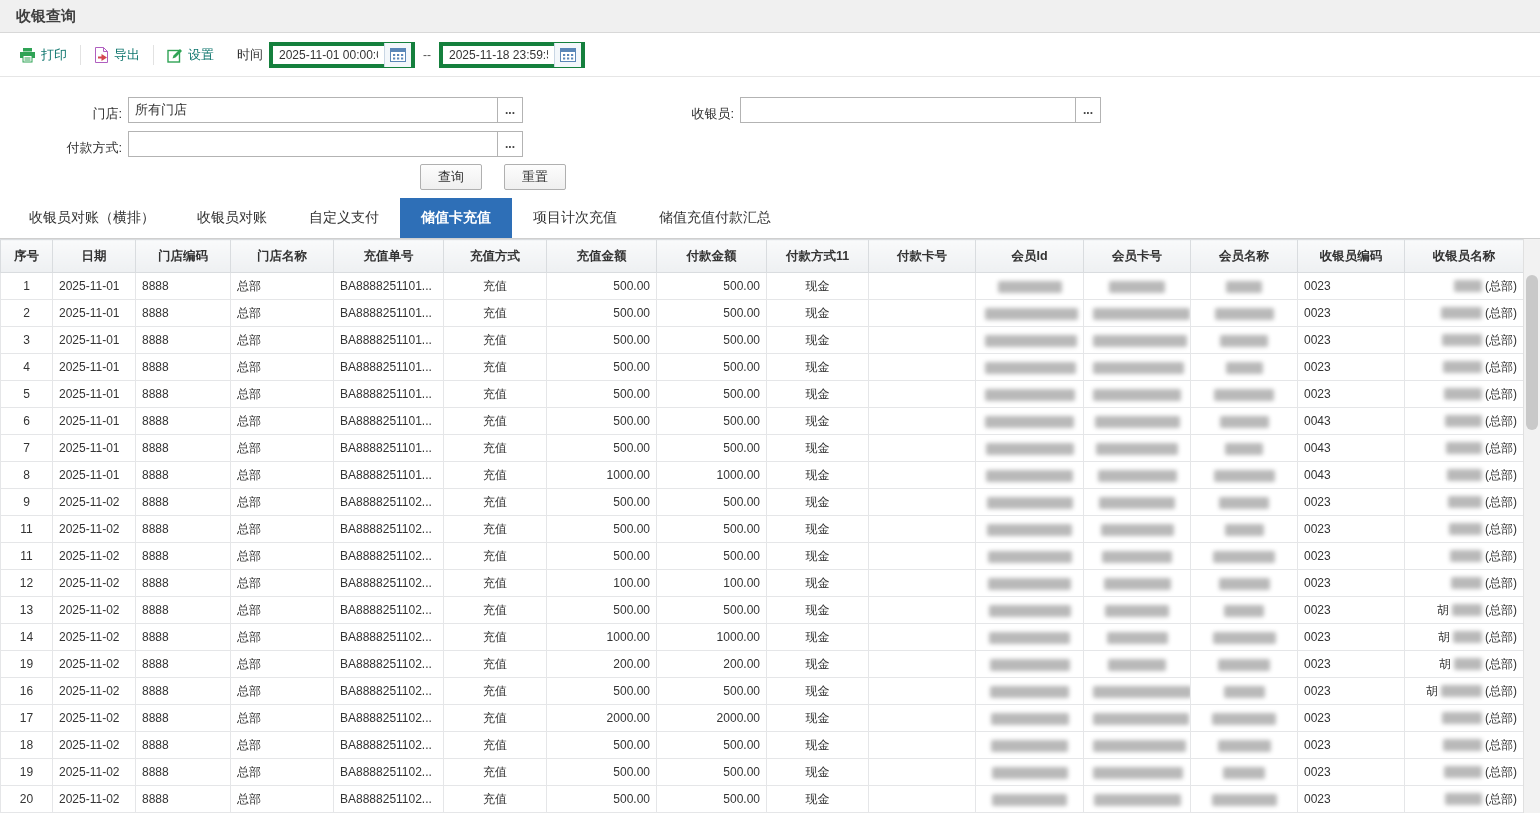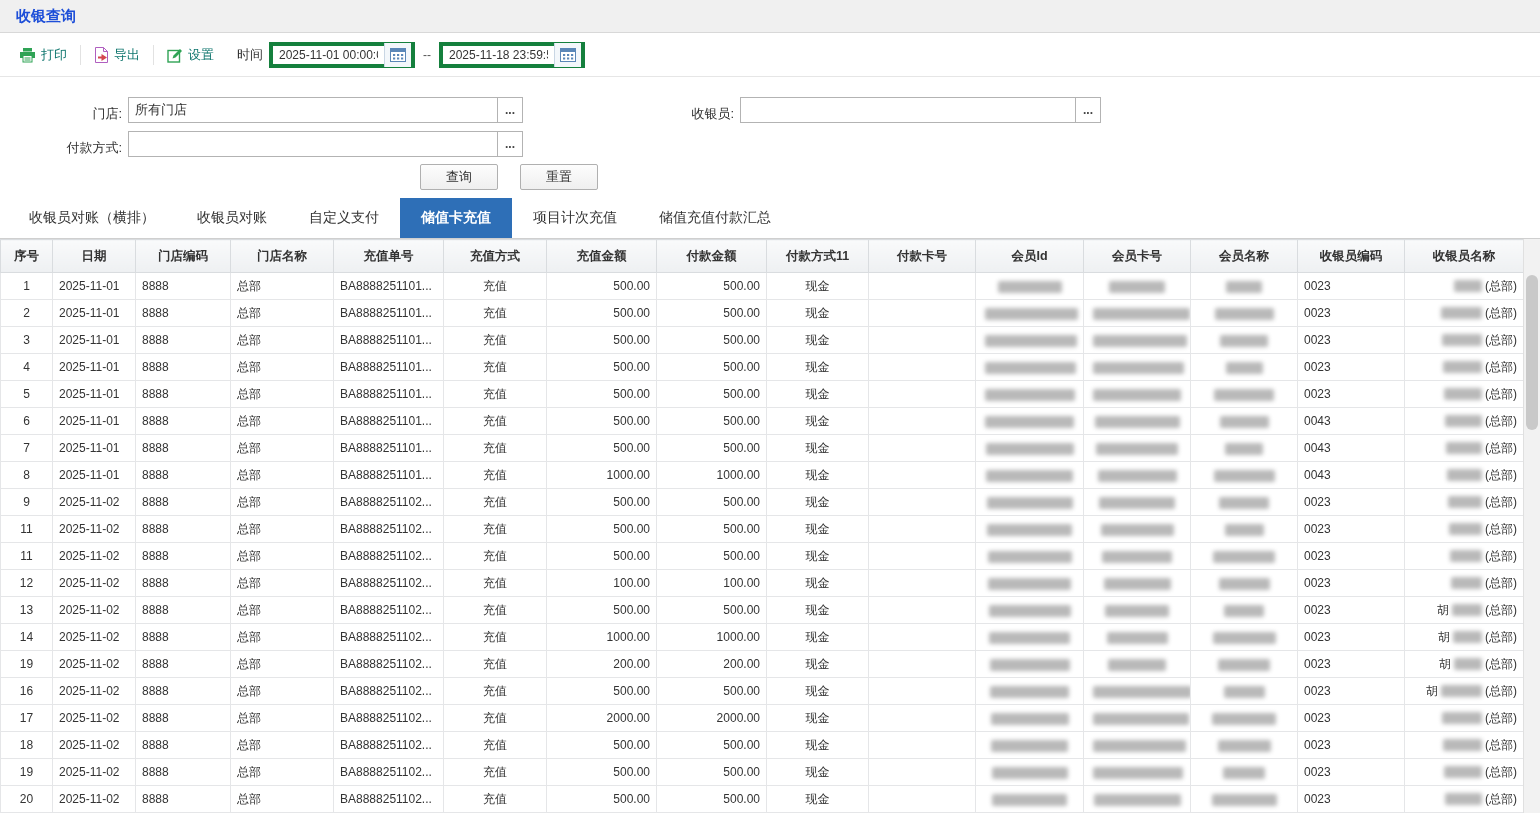--- a/index.html
+++ b/index.html
@@ -7,21 +7,21 @@
     width: 1540px; height: 813px; overflow: hidden;
     background: #fff; color: #333;
     font-family: "Liberation Sans", "DejaVu Sans", sans-serif;
     font-size: 13px;
   }
   
   .titlebar {
     height: 33px; background: #f0f0f0; border-bottom: 1px solid #d8d8d8;
     display: flex; align-items: center; padding: 0 16px;
   }
-  .titlebar .t { font-size: 15px; font-weight: bold; color: #1d4ed8; }
+  .titlebar .t { font-size: 15px; font-weight: bold; color: #404040; }
 
   
   .toolbar {
     height: 44px; display: flex; align-items: center;
     padding: 0 10px; background: #fff; border-bottom: 1px solid #e6e6e6;
   }
   .tool-btn {
     display: flex; align-items: center; gap: 5px;
     border: none; background: transparent; cursor: pointer;
     font-size: 13px; color: #0f766e; padding: 4px 9px; font-family: inherit;
@@ -61,21 +61,21 @@
   }
   .input-wrap input.w1 { width: 370px; }
   .input-wrap input.w2 { width: 336px; }
   .input-wrap .dots {
     width: 25px; height: 26px; border: 1px solid #b3b3b3; border-left: none;
     background: #fff; cursor: pointer; font-size: 12px; font-weight: bold;
     line-height: 1; color: #444; font-family: inherit;
   }
   .btn-row { display: flex; gap: 22px; padding: 7px 0 8px 420px; }
   .btn {
-    height: 26px; padding: 0 25px; font-size: 13px; color: #333;
+    height: 26px; padding: 0 17px; font-size: 13px; color: #333;
     border: 1px solid #b0b0b0; border-radius: 2px; cursor: pointer;
     background: linear-gradient(#fdfdfd, #efefef); font-family: inherit;
   }
 
   
   .tabbar { display: flex; align-items: stretch; height: 40px; padding-left: 8px; background: #fff; }
   .tab {
     display: flex; align-items: center; padding: 0 21px;
     font-size: 14px; color: #333; cursor: pointer; white-space: nowrap;
   }

